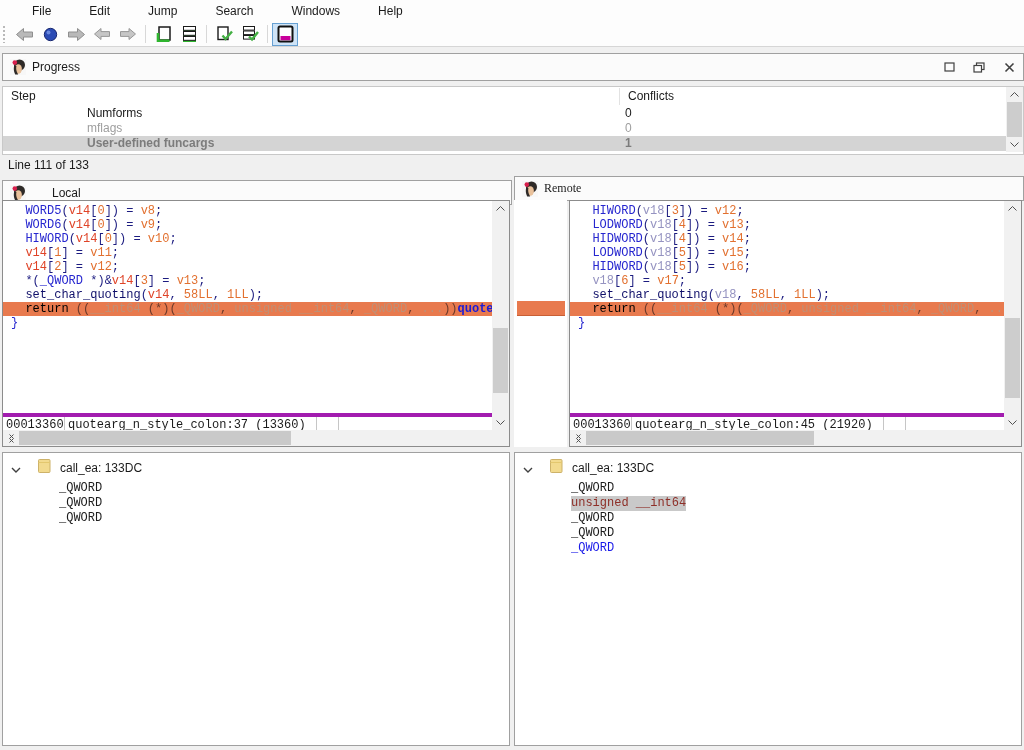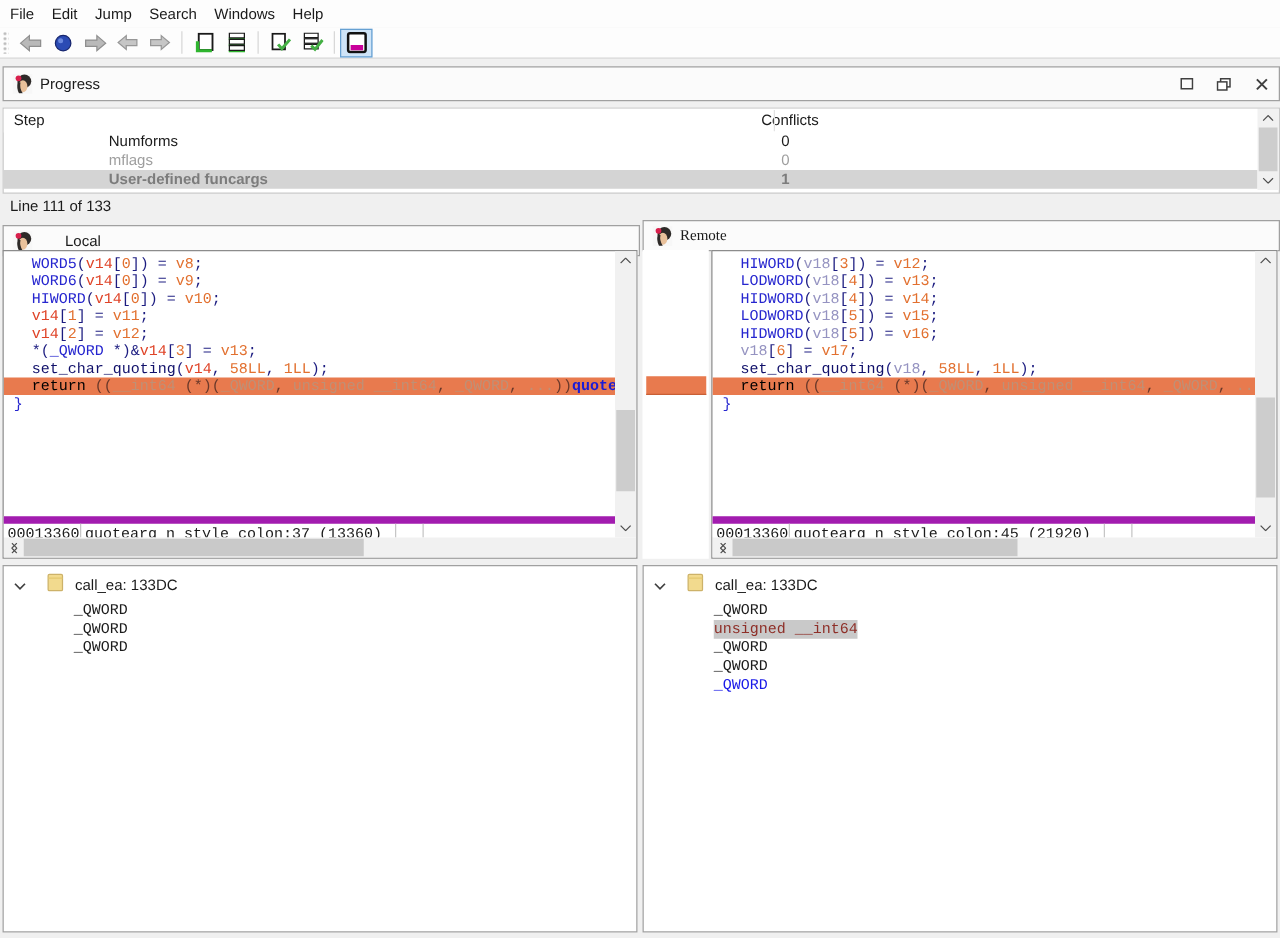--- a/index.html
+++ b/index.html
@@ -1,40 +1,40 @@
 <!DOCTYPE html>
 <html><head>
 <meta charset="utf-8">
 <style>
   html,body{margin:0;padding:0;}
   body{width:1024px;height:750px;background:#f0f0f0;font-family:"Liberation Sans",sans-serif;overflow:hidden;position:relative;}
 
   
   .menubar{position:absolute;left:0;top:0;width:1024px;height:22px;background:#fdfdfd;display:flex;align-items:center;padding-left:1px;}
-  .menu-item{font-size:12px;color:#1a1a1a;padding:0 7px;line-height:22px;cursor:default;}
+  .menu-item{font-size:12px;color:#1a1a1a;padding:0 7px;line-height:22px;cursor:default;margin-left:24px;}
 
   
   .toolbar{position:absolute;left:0;top:22px;width:1024px;height:24px;background:#fdfdfd;border-bottom:1px solid #d6d6d6;display:flex;align-items:center;}
   .grip{width:5px;height:18px;margin:0 4px 0 2px;background-image:radial-gradient(circle,#b9b9b9 1px,transparent 1.2px);background-size:4px 4px;}
   .tb-btn{width:24px;height:21px;display:flex;align-items:center;justify-content:center;border:1px solid transparent;}
   .tb-btn.selected{background:#cfe4f7;border:1px solid #66a0d2;}
   .tb-sep{width:1px;height:18px;background:#d8d8d8;margin:0 4px;}
 
   
   .pane-title{position:absolute;background:#fbfbfb;border:1px solid #a0a0a0;display:flex;align-items:center;}
   .pane-title .ida-ico{width:16px;height:16px;margin:0 6px 0 7px;flex:0 0 auto;}
   .pane-title .t{font-size:12px;color:#1a1a1a;}
   .win-btns{position:absolute;right:6px;top:0;height:100%;display:flex;align-items:center;gap:14px;}
   .win-btn{width:16px;height:14px;display:flex;align-items:center;justify-content:center;}
 
   
   .pg-table{position:absolute;left:2px;top:86px;width:1020px;height:67px;background:#fff;border:1px solid #c8c8c8;}
   .pg-head{position:absolute;left:0;top:0;right:17px;height:19px;background:#fff;}
   .pg-head .c0{position:absolute;left:8px;top:2px;font-size:12px;color:#1a1a1a;}
-  .pg-head .c1{position:absolute;left:606px;top:2px;font-size:12px;color:#1a1a1a;}
+  .pg-head .c1{position:absolute;left:625px;top:2px;font-size:12px;color:#1a1a1a;}
   .pg-colsep{position:absolute;left:616px;top:1px;height:17px;width:1px;background:#e2e2e2;}
   .pg-rows{position:absolute;left:0;top:19px;right:17px;}
   .pg-row{position:relative;height:15px;font-size:12px;line-height:15px;color:#1a1a1a;}
   .pg-row .lab{position:absolute;left:84px;white-space:nowrap;}
   .pg-row .val{position:absolute;left:622px;}
   .pg-row.st-dim{color:#9e9e9e;}
   .pg-row.st-selected{background:#d4d4d4;color:#7c7c7c;font-weight:bold;}
 
   
   .vsb{position:absolute;top:0;right:0;width:17px;background:#f1f1f1;}
@@ -58,21 +58,21 @@
   .tk-f{color:#10106a;}
   .tk-a{color:#df4327;}
   .tk-o{color:#e2702f;}
   .tk-g{color:#9593c1;}
   .tk-b{color:#2626cf;}
   .tk-r{color:#000000;font-weight:normal;}
   .tk-hp{color:#6b392a;}
   .tk-ht{color:#bf9076;}
   .tk-q{color:#1b1bd6;font-weight:bold;}
 
-  .statusbar{position:absolute;left:0;right:17px;bottom:16px;height:17px;background:#fff;display:flex;font-family:"Liberation Mono",monospace;font-size:12px;color:#1a1a1a;border-top:6px solid #a21caf;box-sizing:border-box;}
+  .statusbar{position:absolute;left:0;right:17px;bottom:16px;height:17px;background:#fff;display:flex;font-family:"Liberation Mono",monospace;font-size:12px;color:#1a1a1a;border-top:4px solid #a21caf;box-sizing:border-box;}
   .st-cell{border-right:1px solid #c6c6c6;padding:1px 2px 0 3px;white-space:nowrap;overflow:hidden;box-sizing:border-box;}
   .st-c1{width:62px;flex:0 0 auto;}
   .st-c2{width:252px;flex:0 0 auto;}
   .st-c3{width:22px;flex:0 0 auto;}
   .st-c4{flex:1;border-right:none;}
 
   
   .gutter{position:absolute;left:514px;top:200px;width:53px;height:247px;background:#fff;}
   .gmark{position:absolute;left:3px;top:101px;width:48px;height:14px;background:#e87a4e;border-bottom:1px solid #c95f35;}
 

